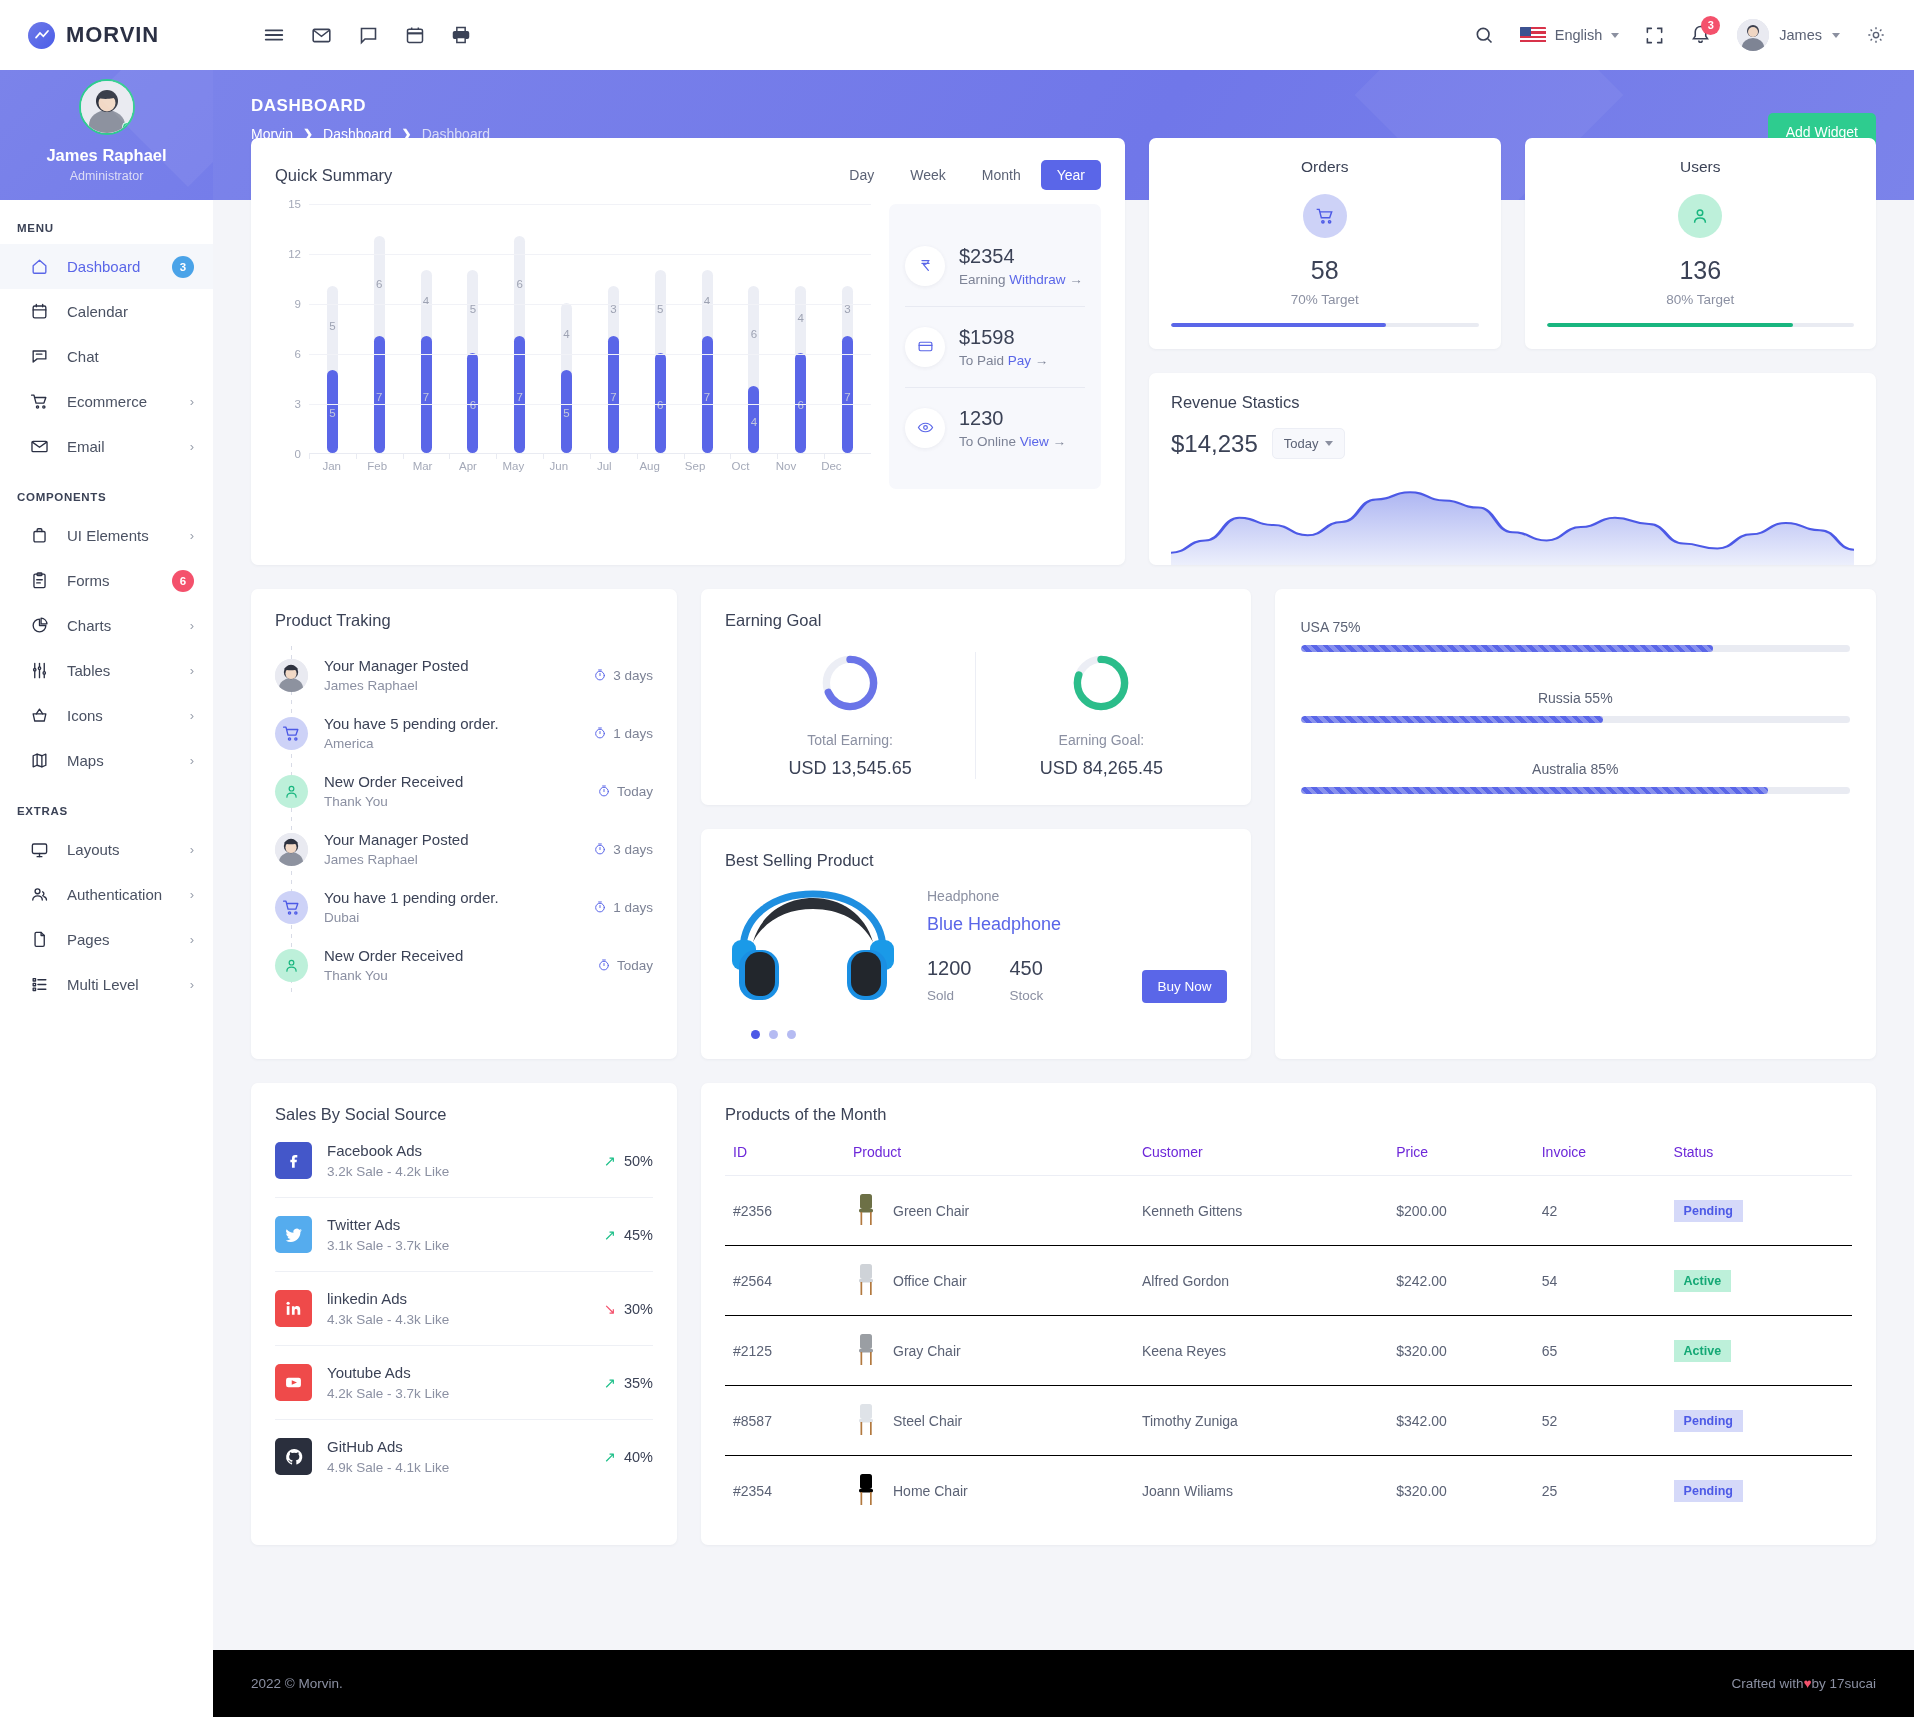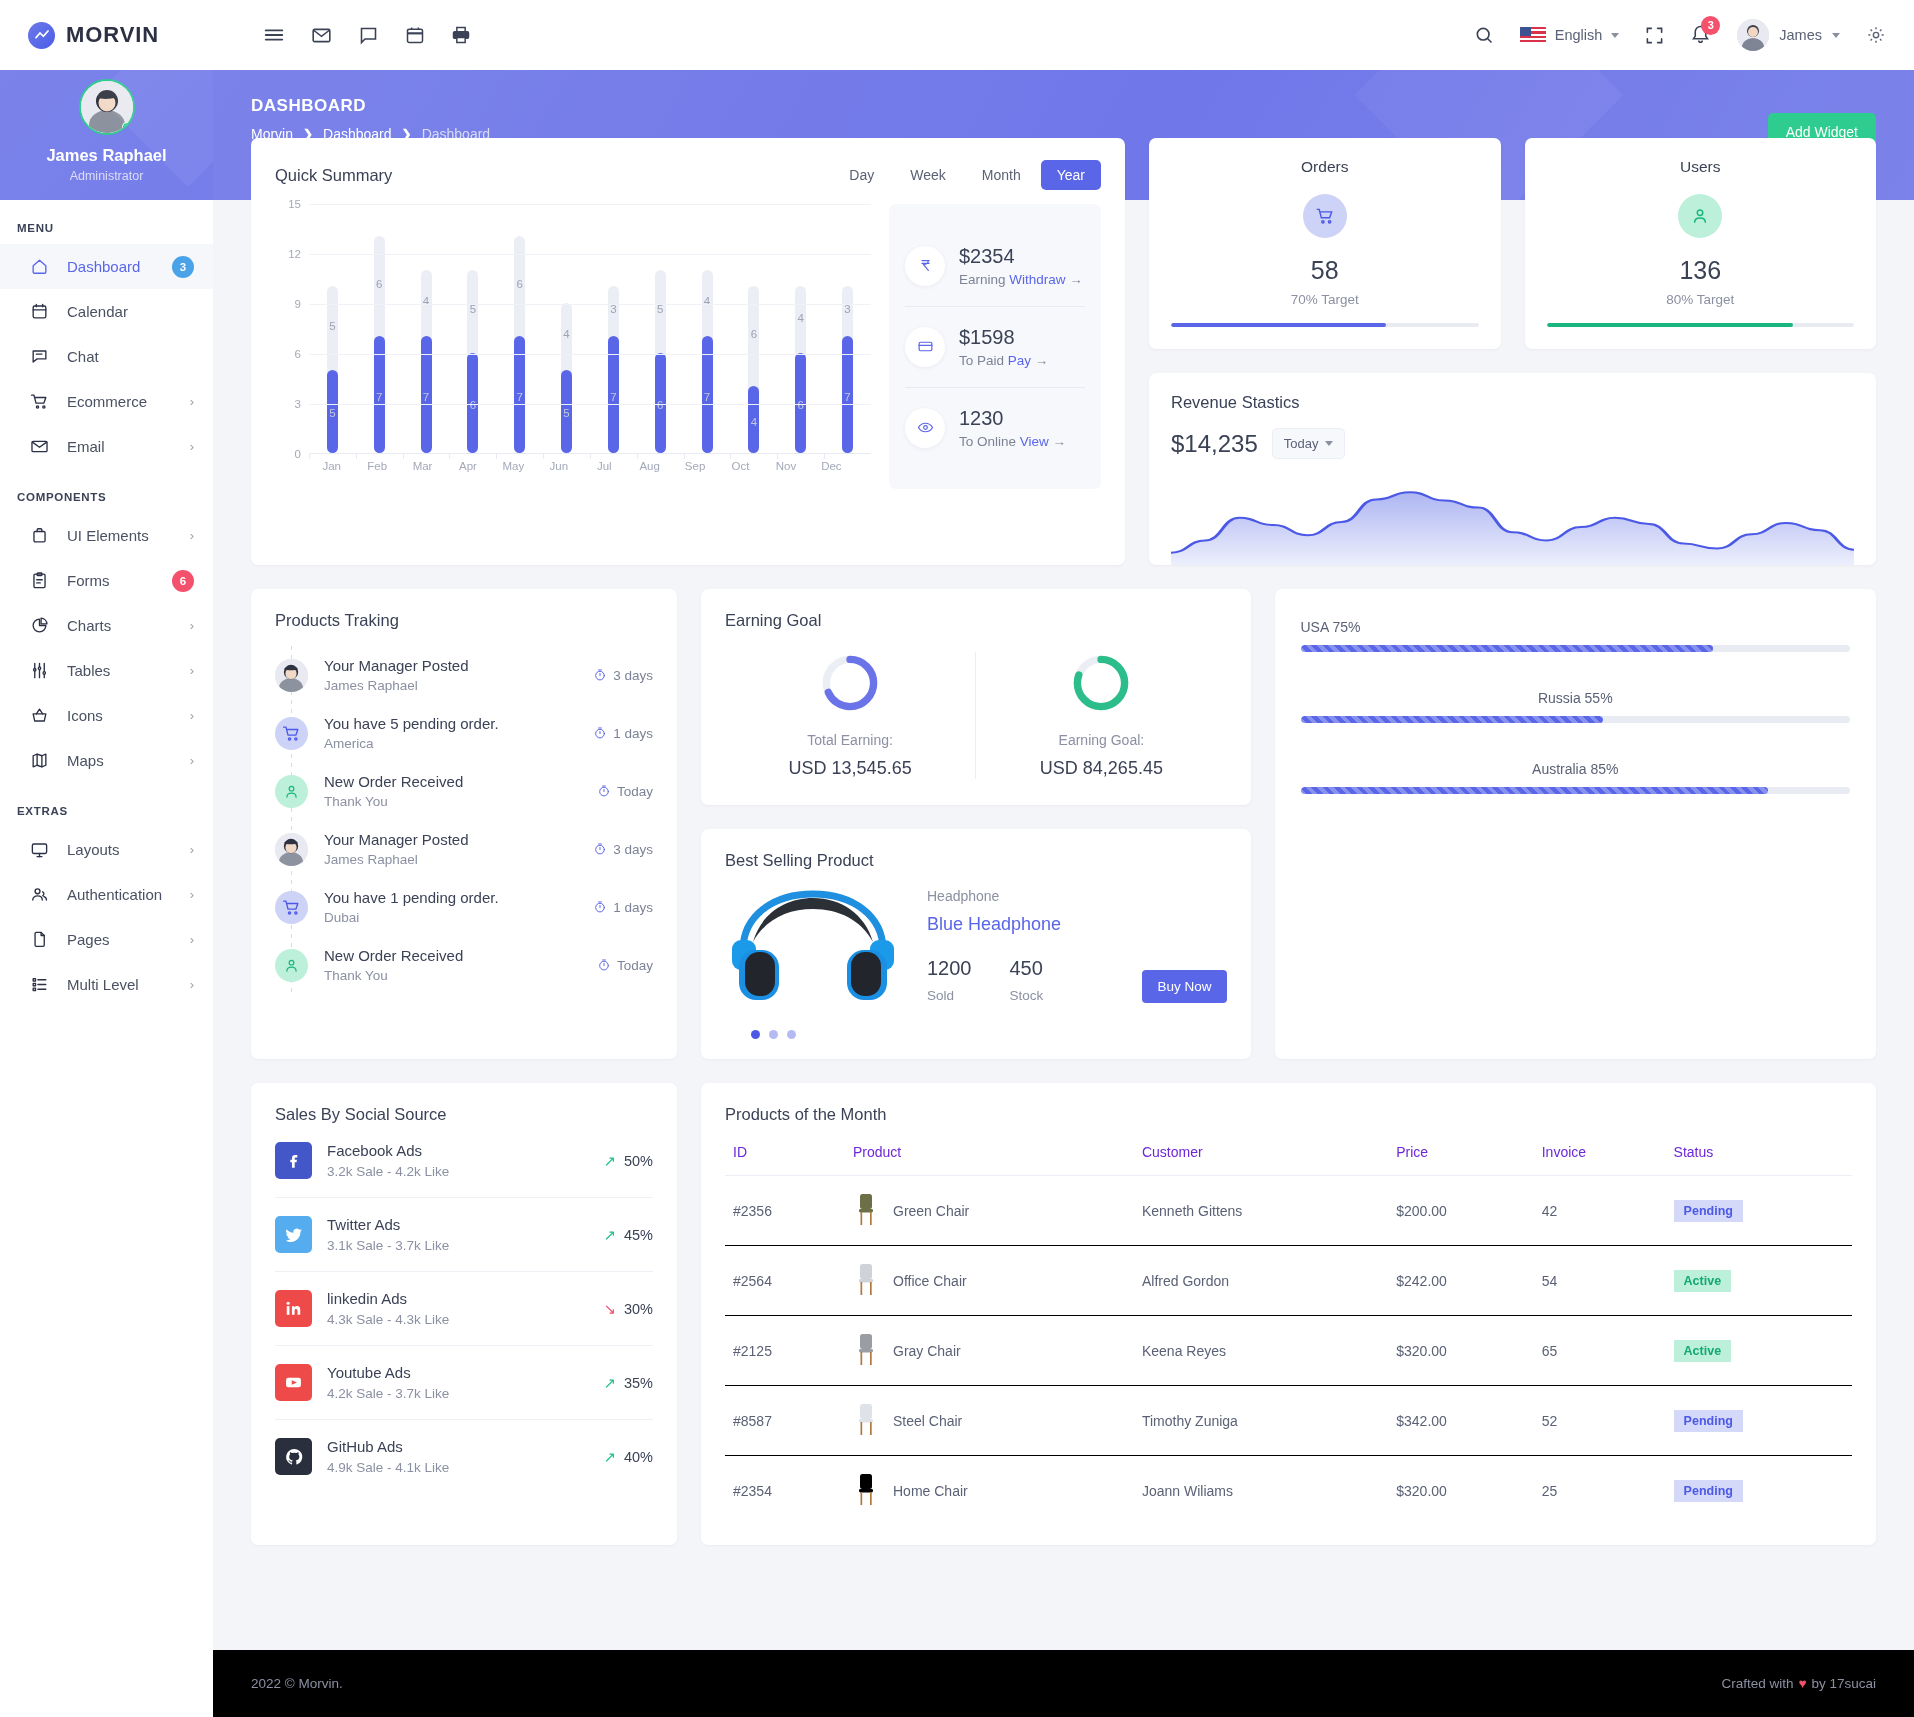--- a/index.html
+++ b/index.html
@@ -233,21 +233,21 @@
   tr:last-child td { border-bottom:none; }
   .pcell { display:flex; align-items:center; gap:14px; }
   .chair { width:26px; height:34px; flex-shrink:0; }
   .tag { display:inline-block; font-size:12.5px; padding:4px 10px; border-radius:0;font-weight:bold; }
   .tag.pending { background:#d5d9f9; color:#4c59e6; }
   .tag.active  { background:#bdf0da; color:#14a875; }
 
   
   .footer { margin-top:auto; background:#000000; height:67px; display:flex; align-items:center;
             padding: 0 38px; font-size:13.5px; color:#8b90a2; }
-  .footer .right { margin-left:auto; display:flex; gap:5px; }
+  .footer .right { margin-left:auto; display:flex; }
   .heart { color:#f4516c; }
 </style>
 </head>
 <body>
 
 <div class="app">
 
   <div class="topbar">
     <div class="brand">
       <span class="brand-mark">
@@ -793,21 +793,21 @@
                   <path id="rev-line" fill="none" stroke="#4c59e6" stroke-width="2" d="M0,79.7 C10,79.7 10,67.4 20,67.4 C30,67.4 30,44.85 40,44.85 C50,44.85 50,52.025 60,52.025 C70,52.025 70,62.275000000000006 80,62.275000000000006 C90,62.275000000000006 90,48.949999999999996 100,48.949999999999996 C110,48.949999999999996 110,26.39999999999999 120,26.39999999999999 C130,26.39999999999999 130,19.22500000000001 140,19.22500000000001 C150,19.22500000000001 150,27.424999999999997 160,27.424999999999997 C170,27.424999999999997 170,34.6 180,34.6 C190,34.6 190,59.199999999999996 200,59.199999999999996 C210,59.199999999999996 210,67.4 220,67.4 C230,67.4 230,54.074999999999996 240,54.074999999999996 C250,54.074999999999996 250,44.85 260,44.85 C270,44.85 270,51 280,51 C290,51 290,70.475 300,70.475 C310,70.475 310,75.6 320,75.6 C330,75.6 330,61.25 340,61.25 C350,61.25 350,49.975 360,49.975 C370,49.975 370,57.15 380,57.15 C390,57.15 390,76.625 400,76.625"></path>
                 </svg>
               </div>
             </div>
           </div>
         </div>
 
         <div class="row">
 
           <div class="card track">
-            <div class="card-title">Products Traking</div>
+            <div class="card-title">Product Traking</div>
             <div class="tlist" id="tlist">
               <span class="tdash"></span>
             <div class="titem">
                   <span class="tav">
                     <svg width="33" height="33" viewBox="0 0 33 33">
                       <rect width="33" height="33" fill="#e9eaf1"></rect>
                       <ellipse cx="16" cy="29" rx="12" ry="10" fill="#8d929f"></ellipse>
                       <circle cx="16" cy="13" r="7.2" fill="#2f3340"></circle>
                       <circle cx="16" cy="14.5" r="5.6" fill="#f2d9c6"></circle>
                       <path d="M9 10c3-4 11-4 14 0-2 1.3-11 2-14 0z" fill="#2f3340"></path>

